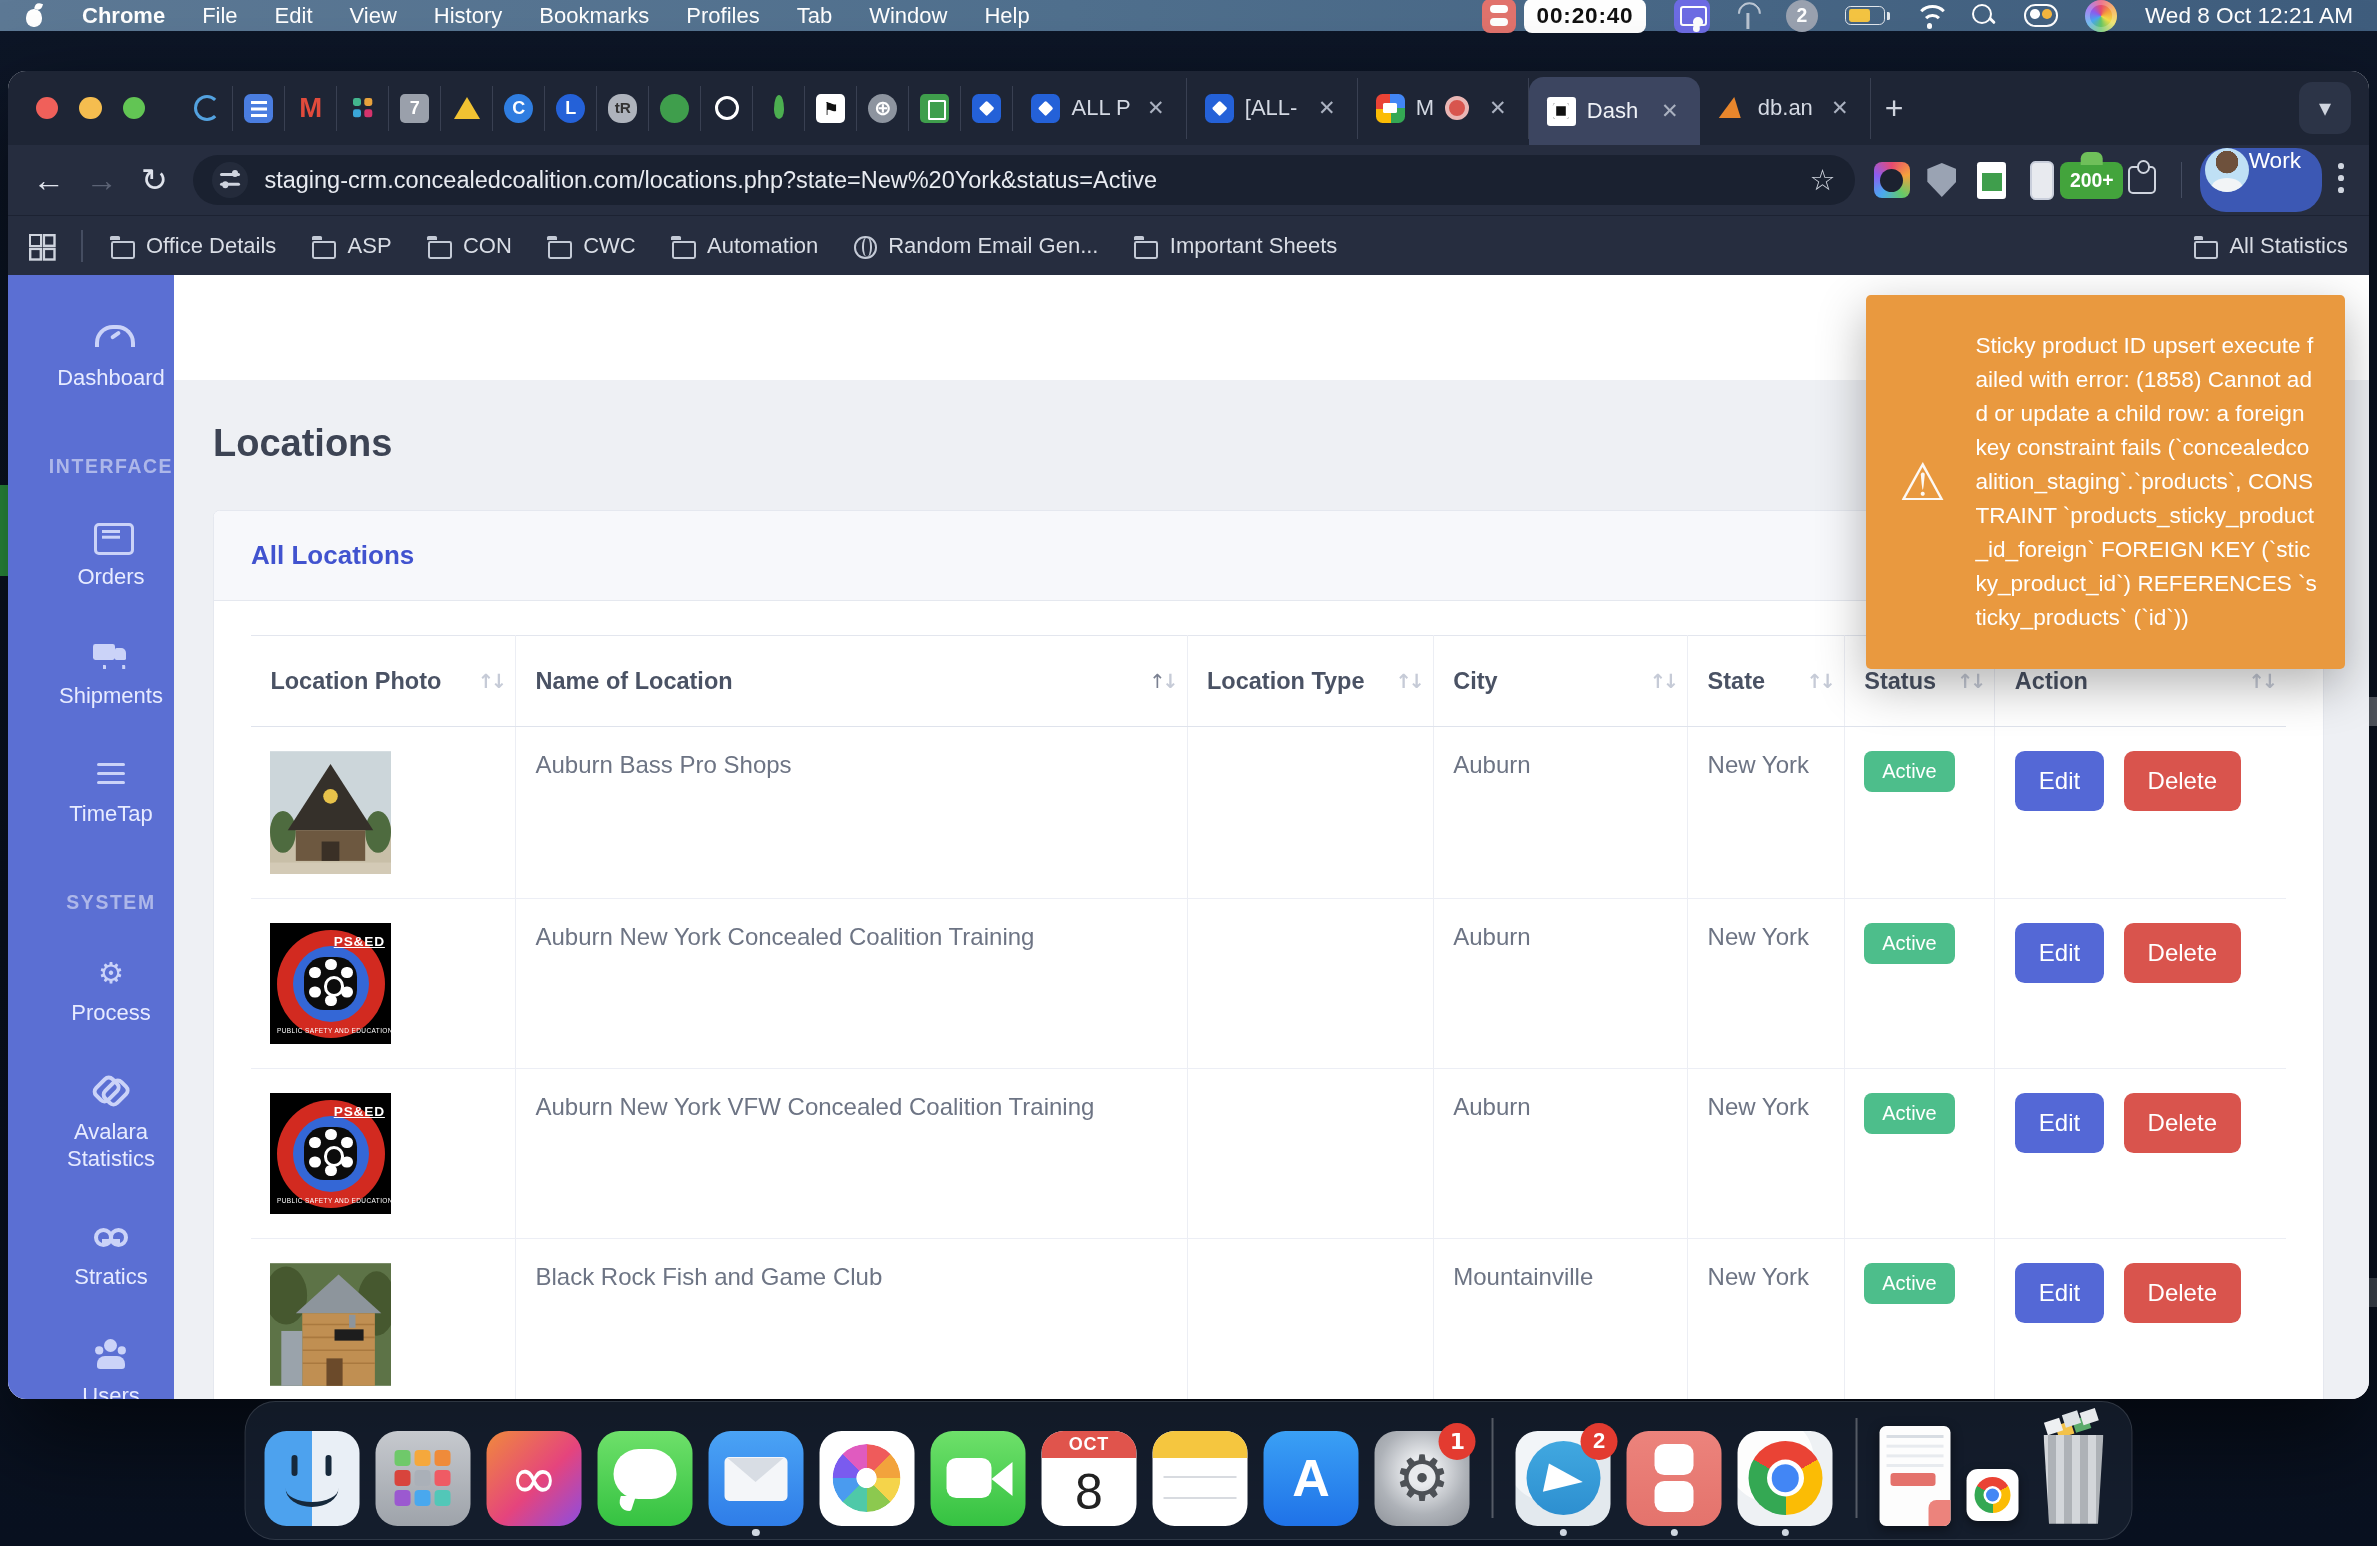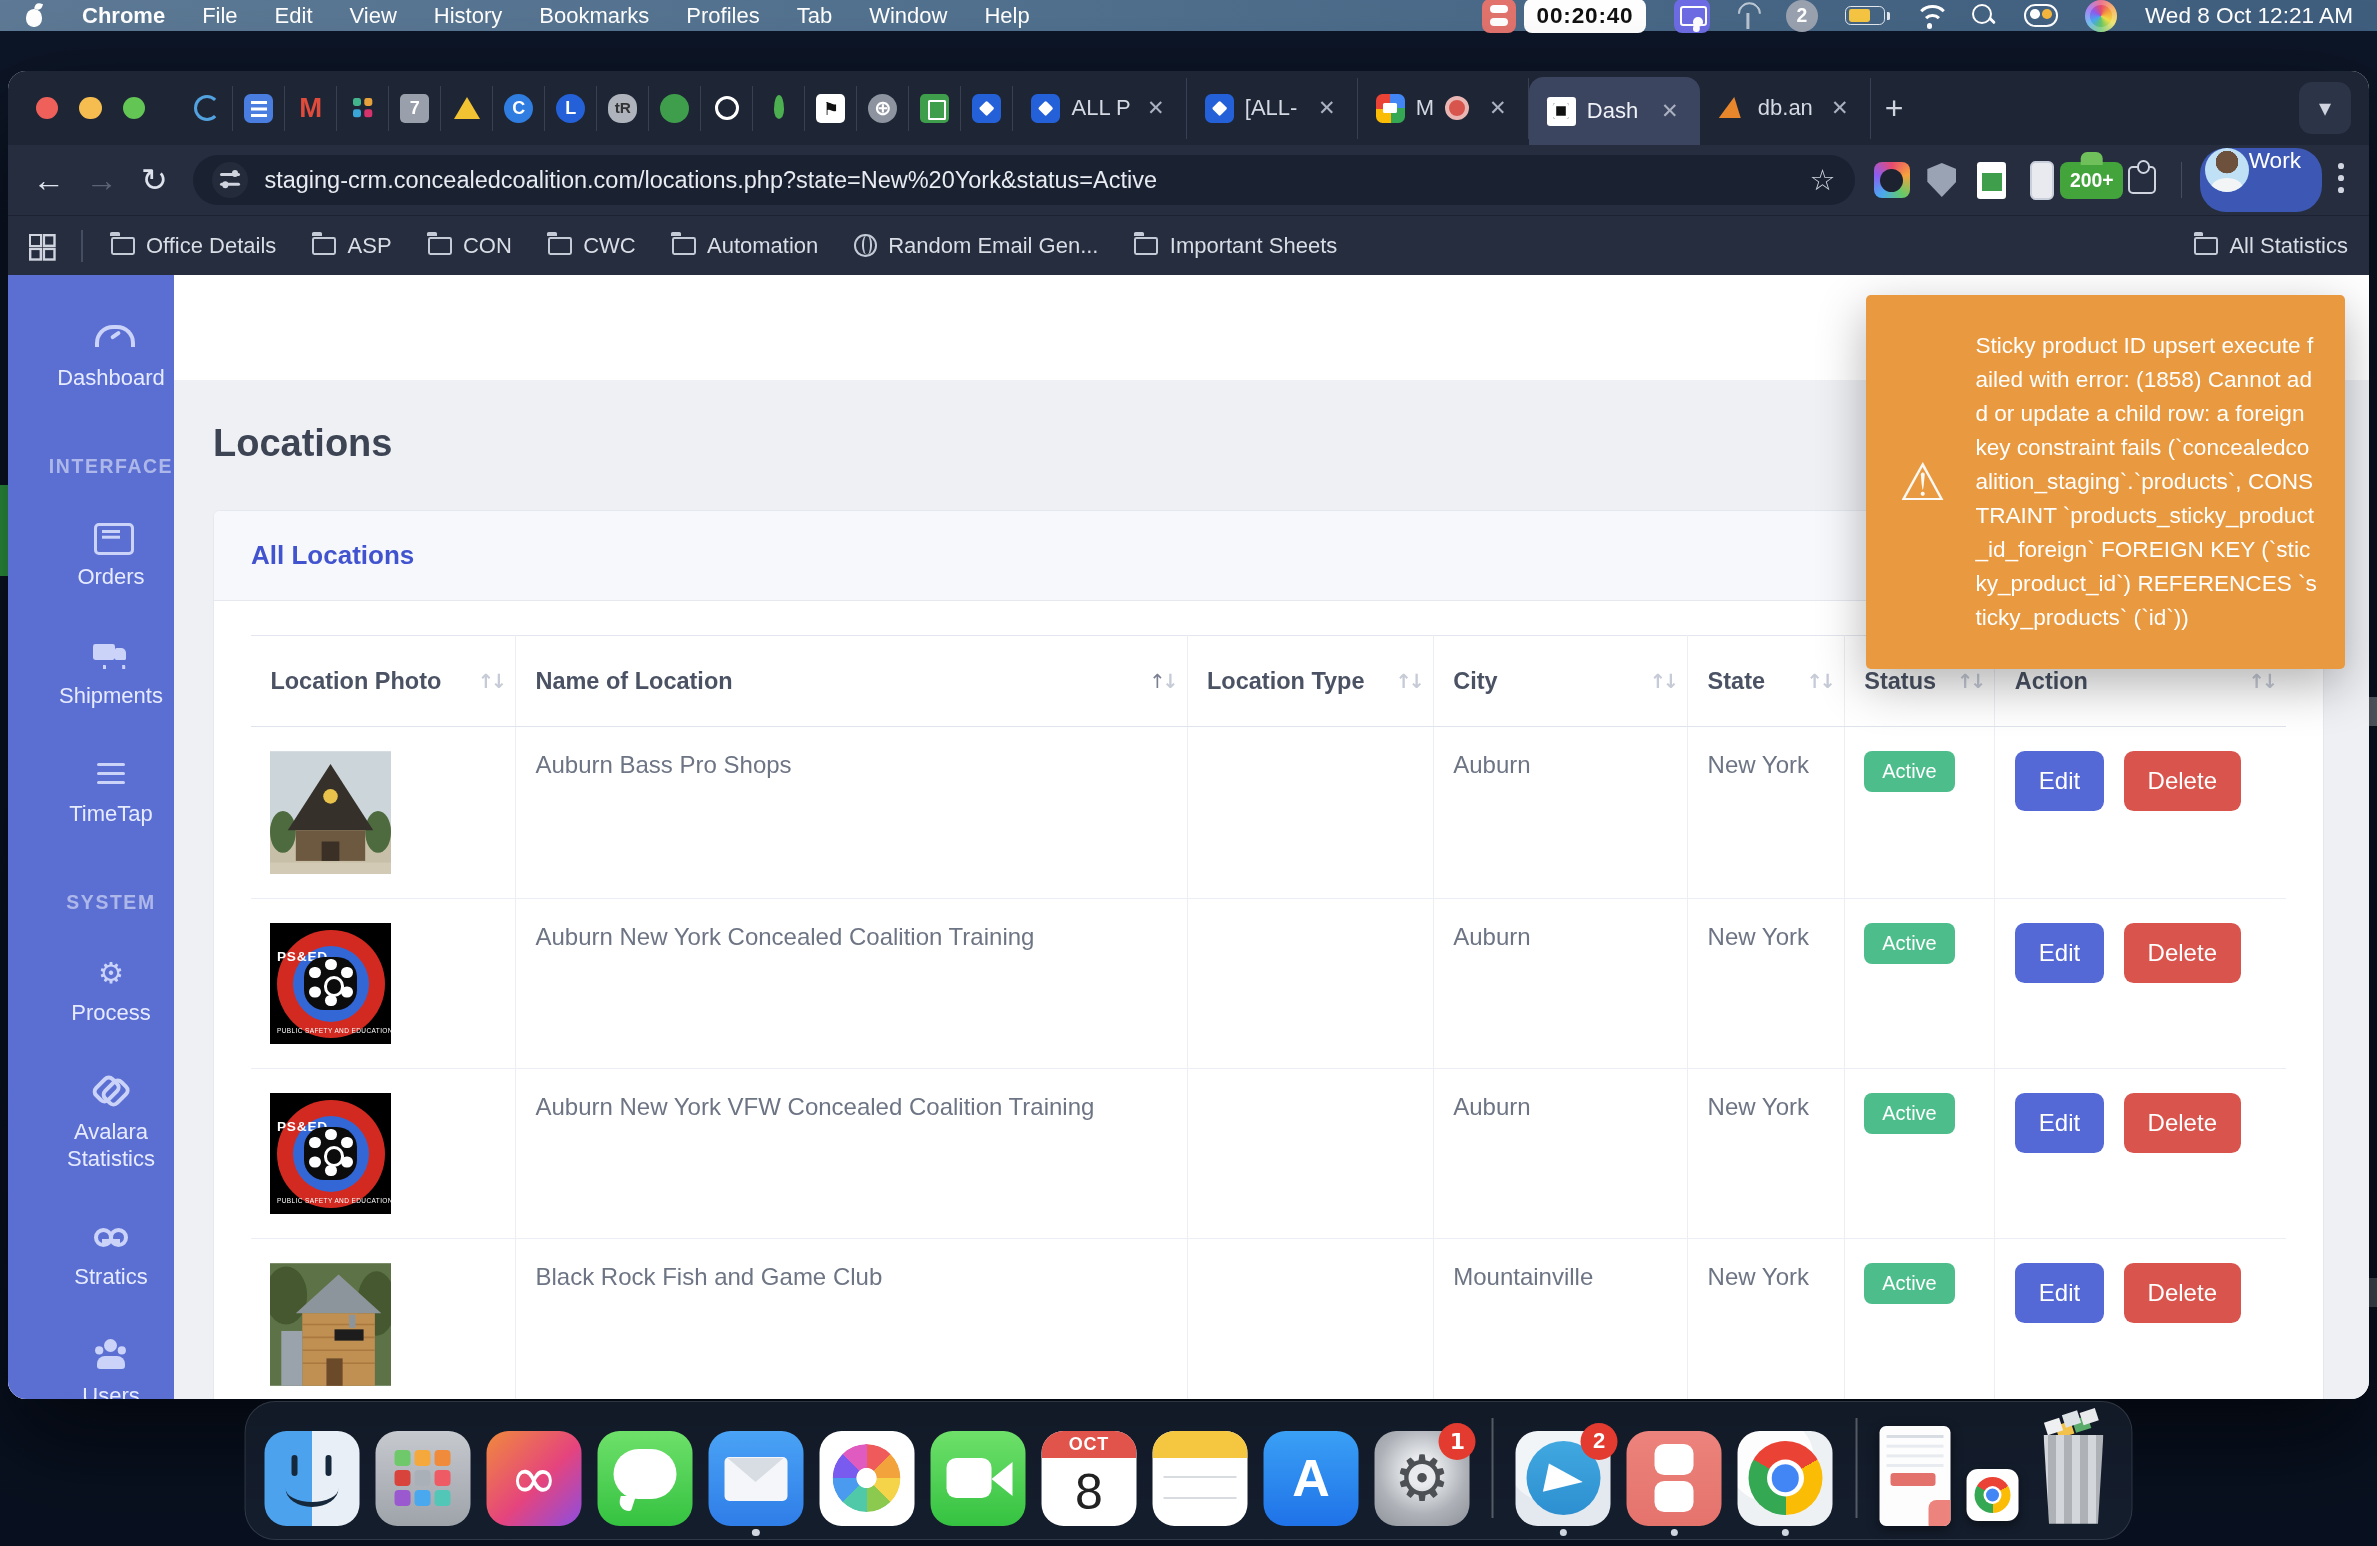--- a/index.html
+++ b/index.html
@@ -119,21 +119,21 @@
   .avatar::after{content:"";position:absolute;left:50%;bottom:-4.9px;transform:translateX(-50%);width:31px;height:19.4px;background:#f2f4f6;border-radius:50% 50% 0 0;}
   .profile-name{color:#fff;font-size:22.6px;}
   .kebab{width:8px;height:37px;position:relative;margin:0 6.5px;}
   .kebab::before{content:"";position:absolute;left:1.6px;top:1.6px;width:5.7px;height:5.7px;border-radius:50%;background:#cfd4de;box-shadow:0 12px 0 #cfd4de,0 24px 0 #cfd4de;}
 
   
   .bookmarks{height:60px;background:#262d3f;display:flex;align-items:center;padding:0 21px;gap:36px;border-top:0.8px solid #1c2232;flex:none;}
   .apps-grid{width:24px;height:24px;position:relative;}
   .apps-grid::before{content:"";position:absolute;left:0;top:0;width:9px;height:9px;border:2.4px solid #cfd4de;box-shadow:13.7px 0 0 -2.4px #262d3f,13.7px 0 0 0 #cfd4de,0 13.7px 0 -2.4px #262d3f,0 13.7px 0 0 #cfd4de,13.7px 13.7px 0 -2.4px #262d3f,13.7px 13.7px 0 0 #cfd4de;}
   .bm-divider{width:1.6px;height:32px;background:#454d61;margin:0 -8px;}
-  .bm{display:flex;align-items:center;gap:11.3px;color:#d9dde5;font-size:22px;white-space:nowrap;}
+  .bm{display:flex;align-items:flex-end;gap:11.3px;color:#d9dde5;font-size:22px;white-space:nowrap;}
   .folder-ic{width:24px;height:18px;border:2.4px solid #c4cad6;border-radius:2.4px;position:relative;}
   .folder-ic::before{content:"";position:absolute;left:-2.4px;top:-6.5px;width:9.7px;height:4px;background:#c4cad6;border-radius:1.6px 1.6px 0 0;}
   .globe-ic{width:22.6px;height:22.6px;border:2.4px solid #c4cad6;border-radius:50%;position:relative;}
   .globe-ic::before{content:"";position:absolute;left:5.7px;top:-0.8px;width:6.5px;height:19.4px;border:2.4px solid #c4cad6;border-radius:50%;border-top:none;border-bottom:none;}
   .bm-right{margin-left:auto;display:flex;}
 
   
   .content{flex:1;display:flex;position:relative;overflow:hidden;background:#eef0f4;}
   .sidebar{width:166px;background:#5b6fd3;flex:none;display:flex;flex-direction:column;align-items:center;padding-top:45px;color:#eef0ff;padding-left:40px;}
   .side-item{display:flex;flex-direction:column;align-items:center;margin-bottom:47px;text-align:center;}
@@ -181,21 +181,21 @@
   .badge-active{display:inline-block;background:#4dbe8b;color:#fff;font-size:20px;padding:9px 18px;border-radius:8px;}
   .btn{display:inline-flex;align-items:center;justify-content:center;color:#fff;font-size:24px;border-radius:9.7px;padding:16px 24px;border:none;}
   .btn-edit{background:#5468d6;}
   .btn-del{background:#d9544d;}
   .action-cell{display:flex;gap:19.4px;}
 
   
   .ph{width:121px;height:123px;display:block;overflow:hidden;}
   .ph-logo{width:121px;height:121px;background:#000;display:flex;align-items:center;justify-content:center;}
   .psed-ring{width:108px;height:108px;border-radius:50%;background:#d22a20;display:flex;align-items:center;justify-content:center;position:relative;}
-  .psed-top{position:absolute;top:19px;left:0;right:0;text-align:left;color:#fff;font-size:13.7px;font-weight:bold;letter-spacing:0.8px;}
+  .psed-top{position:absolute;top:4px;left:0;right:0;text-align:right;color:#fff;font-size:13.7px;font-weight:bold;letter-spacing:0.8px;text-decoration:underline;}
   .psed-bottom{position:absolute;bottom:3.2px;left:0;right:0;text-align:center;color:#fff;font-size:6.5px;white-space:nowrap;letter-spacing:0.4px;}
   .psed-inner{width:76px;height:76px;border-radius:50%;background:#3467d6;display:flex;align-items:center;justify-content:center;}
   .psed-core{width:53px;height:53px;border-radius:38%;background:#0c0c0c;position:relative;}
   .psed-core::before{content:"";position:absolute;left:19.4px;top:19.4px;width:14.6px;height:14.6px;border:3.2px solid #fff;border-radius:50%;background:#0c0c0c;}
   .psed-core::after{content:"";position:absolute;left:21px;top:1.6px;width:11.3px;height:11.3px;background:#fff;border-radius:50%;
     box-shadow:-16px 8px 0 #fff,16px 8px 0 #fff,-16px 27.5px 0 #fff,16px 27.5px 0 #fff,0 36px 0 #fff;}
 
   
   .toast{position:absolute;top:20px;right:24px;width:479px;background:#e9993f;border-radius:4.9px;
     box-shadow:0 16px 49px rgba(0,0,0,.3);display:flex;align-items:center;gap:16px;padding:34px 27.5px 34px 19.4px;z-index:50;}

